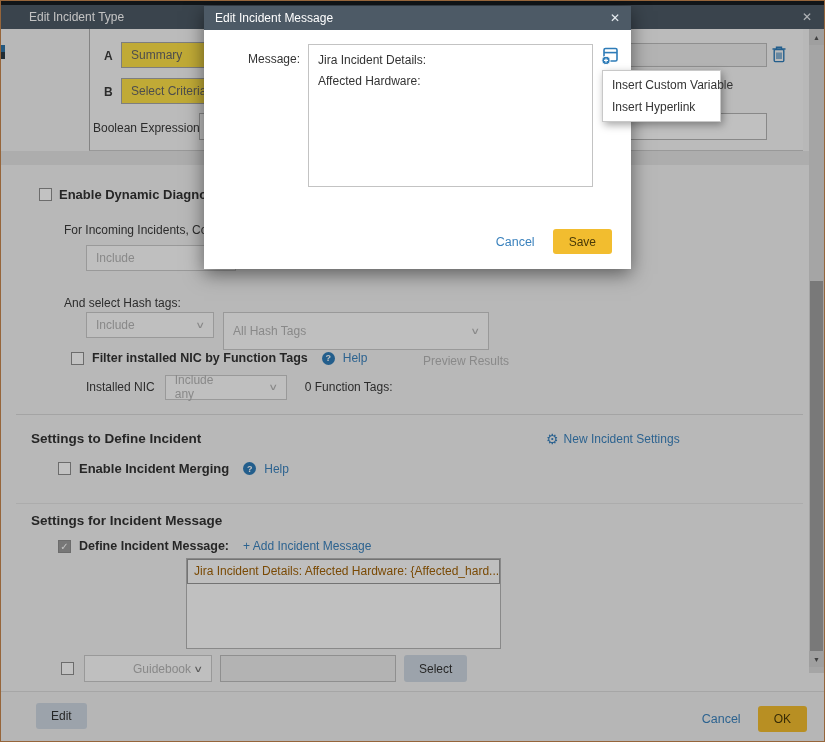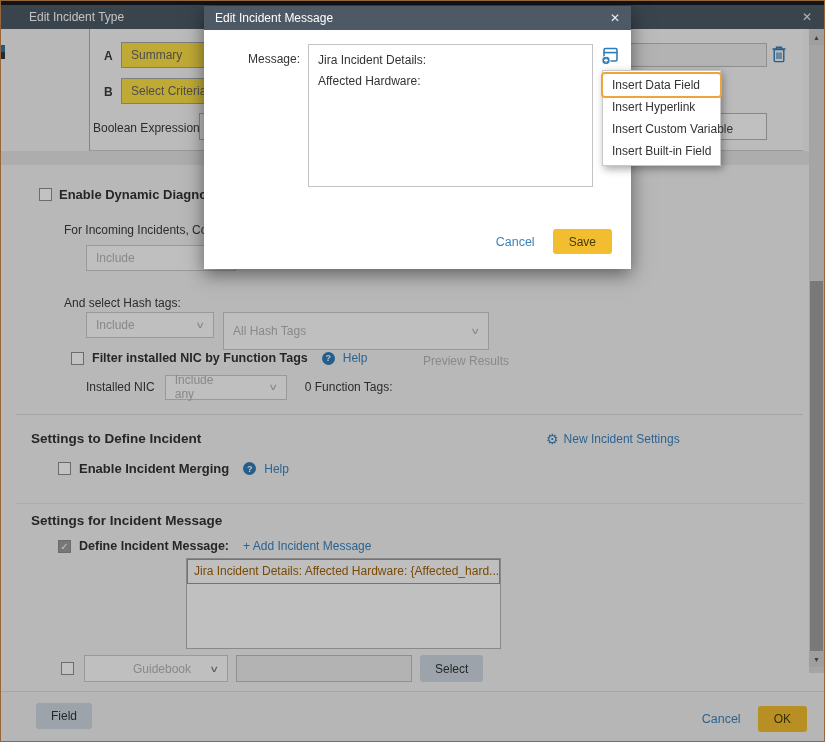--- a/index.html
+++ b/index.html
@@ -167,36 +167,36 @@
     <span class="cb ck">✓</span>
     <span class="lb-m">Define Incident Message:</span>
     <span class="lk" style="margin-left:6px;">+ Add Incident Message</span>
   </div>
   <div class="listbox">
     <div class="listrow">Jira Incident Details: Affected Hardware: {Affected_hard...</div>
   </div>
 
   <div class="row" style="left:60px;top:654px;gap:8px;height:27px;">
     <span class="cb"></span>
-    <div class="sel inline" style="width:144px;height:27px;margin-left:2px;padding-left:48px;">
+    <div class="sel inline" style="width:128px;height:27px;margin-left:2px;padding-left:48px;">
       <span>Guidebook</span>
       <span class="chev" style="color:#777;">∨</span>
     </div>
     <input class="inp dis" style="position: static; width: 176px; height: 27px;">
     <button class="bst">Select</button>
   </div>
 
   <div class="sbar">
     <div class="sbtn" style="top:0;">▲</div>
     <div class="sthumb"></div>
     <div class="sbtn" style="top:622px;">▼</div>
   </div>
 
   <div class="footer">
-    <button class="bst" style="position:absolute;left:35px;top:11px;height:26px;">Field</button>
+    <button class="bst" style="position:absolute;left:35px;top:11px;height:26px;">Edit</button>
     <div class="row" style="right:19px;top:14px;gap:17px;position:absolute;">
       <span class="lk" style="font-size:12.5px;">Cancel</span>
       <button class="bgold" style="height:26px;">OK</button>
     </div>
   </div>
 
   <div class="overlay"></div>
 
   <div class="modal">
     <div class="mhead">
@@ -212,19 +212,17 @@
       <circle cx="5" cy="13.4" r="4.1" fill="#2e7cb8" stroke="#ffffff" stroke-width="1"></circle>
       <path d="M5 11.4v4M3 13.4h4" stroke="#fff" stroke-width="1.2"></path>
     </svg>
     <div class="mfoot">
       <span class="lk">Cancel</span>
       <button class="bgold">Save</button>
     </div>
   </div>
 
   <div class="menu">
-    <div class="mitem hl">Insert Data Field</div>
+    <div class="mitem">Insert Custom Variable</div>
     <div class="mitem">Insert Hyperlink</div>
-    <div class="mitem">Insert Custom Variable</div>
-    <div class="mitem">Insert Built-in Field</div>
   </div>
 
 </div>
 
 </body></html>

